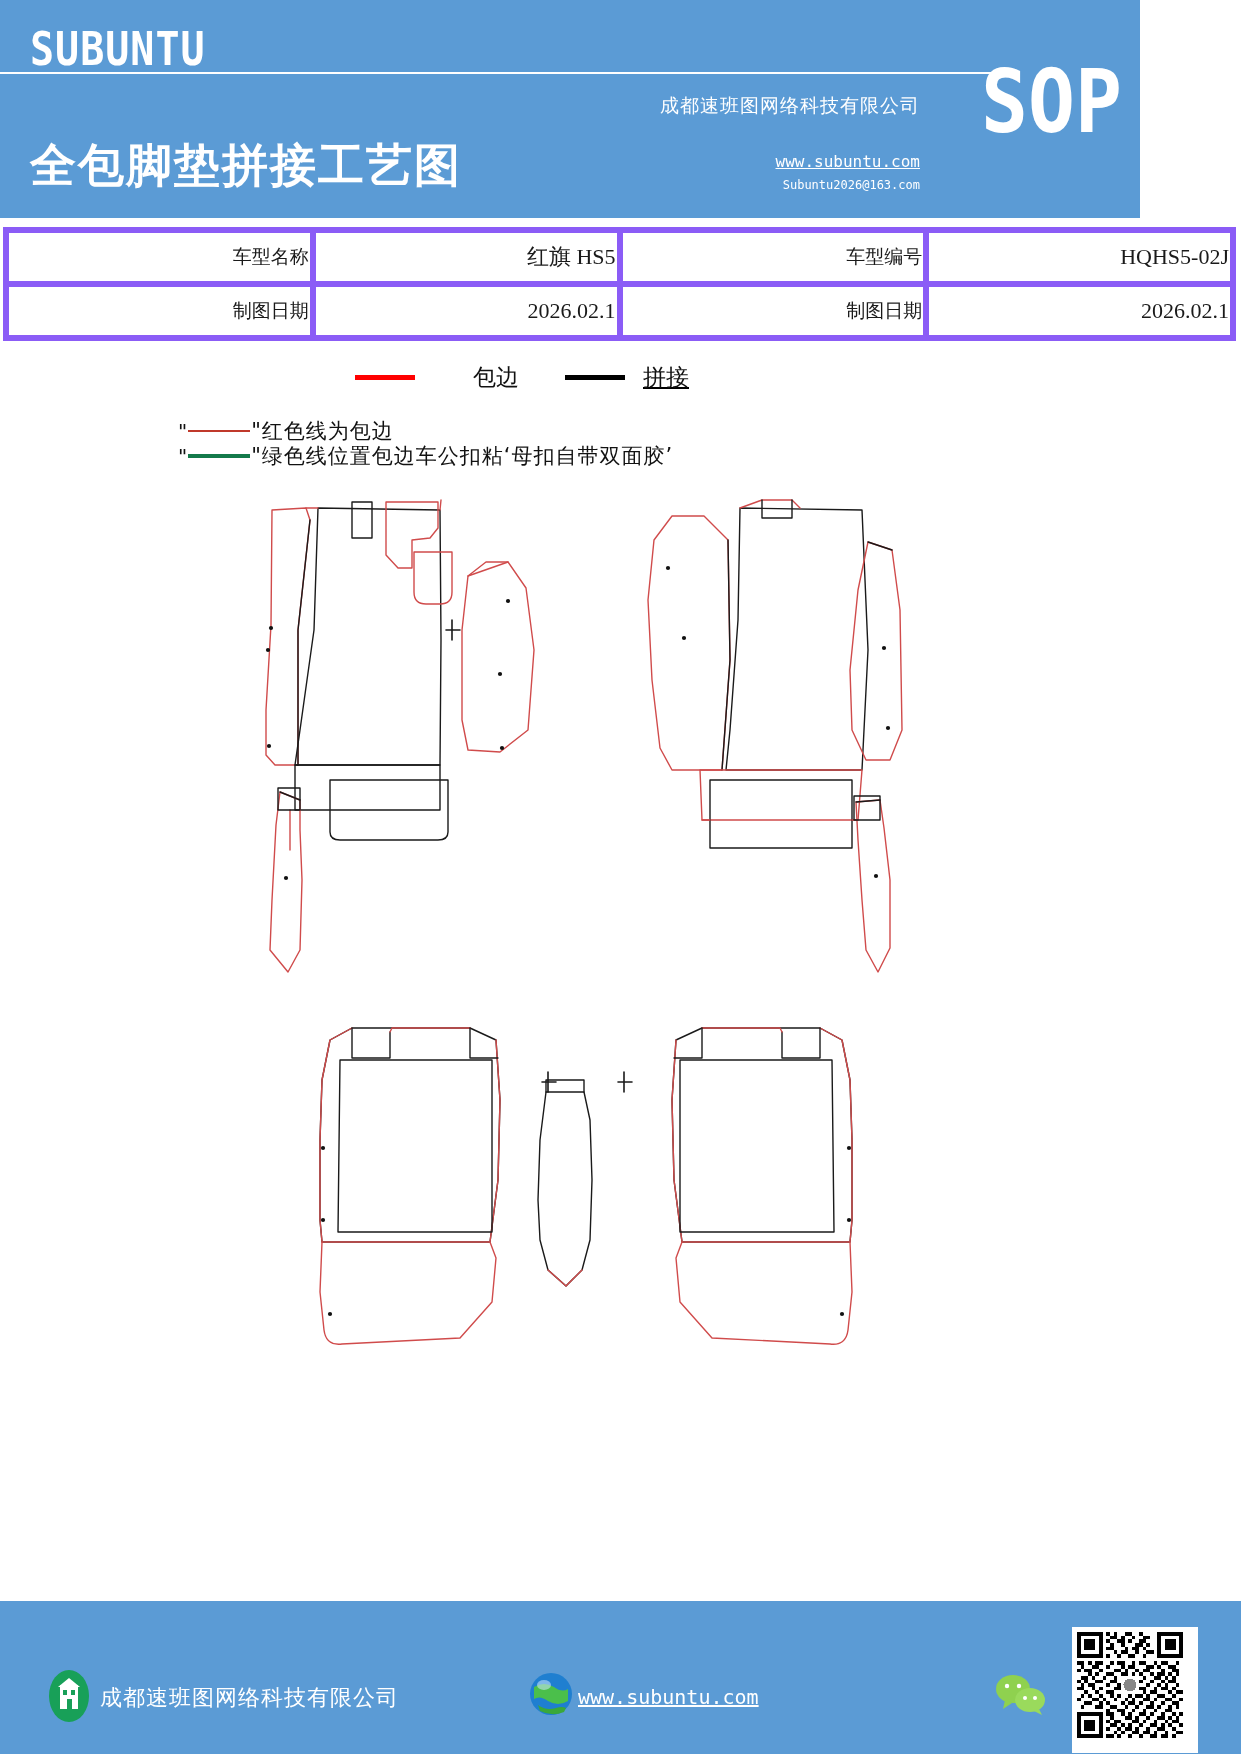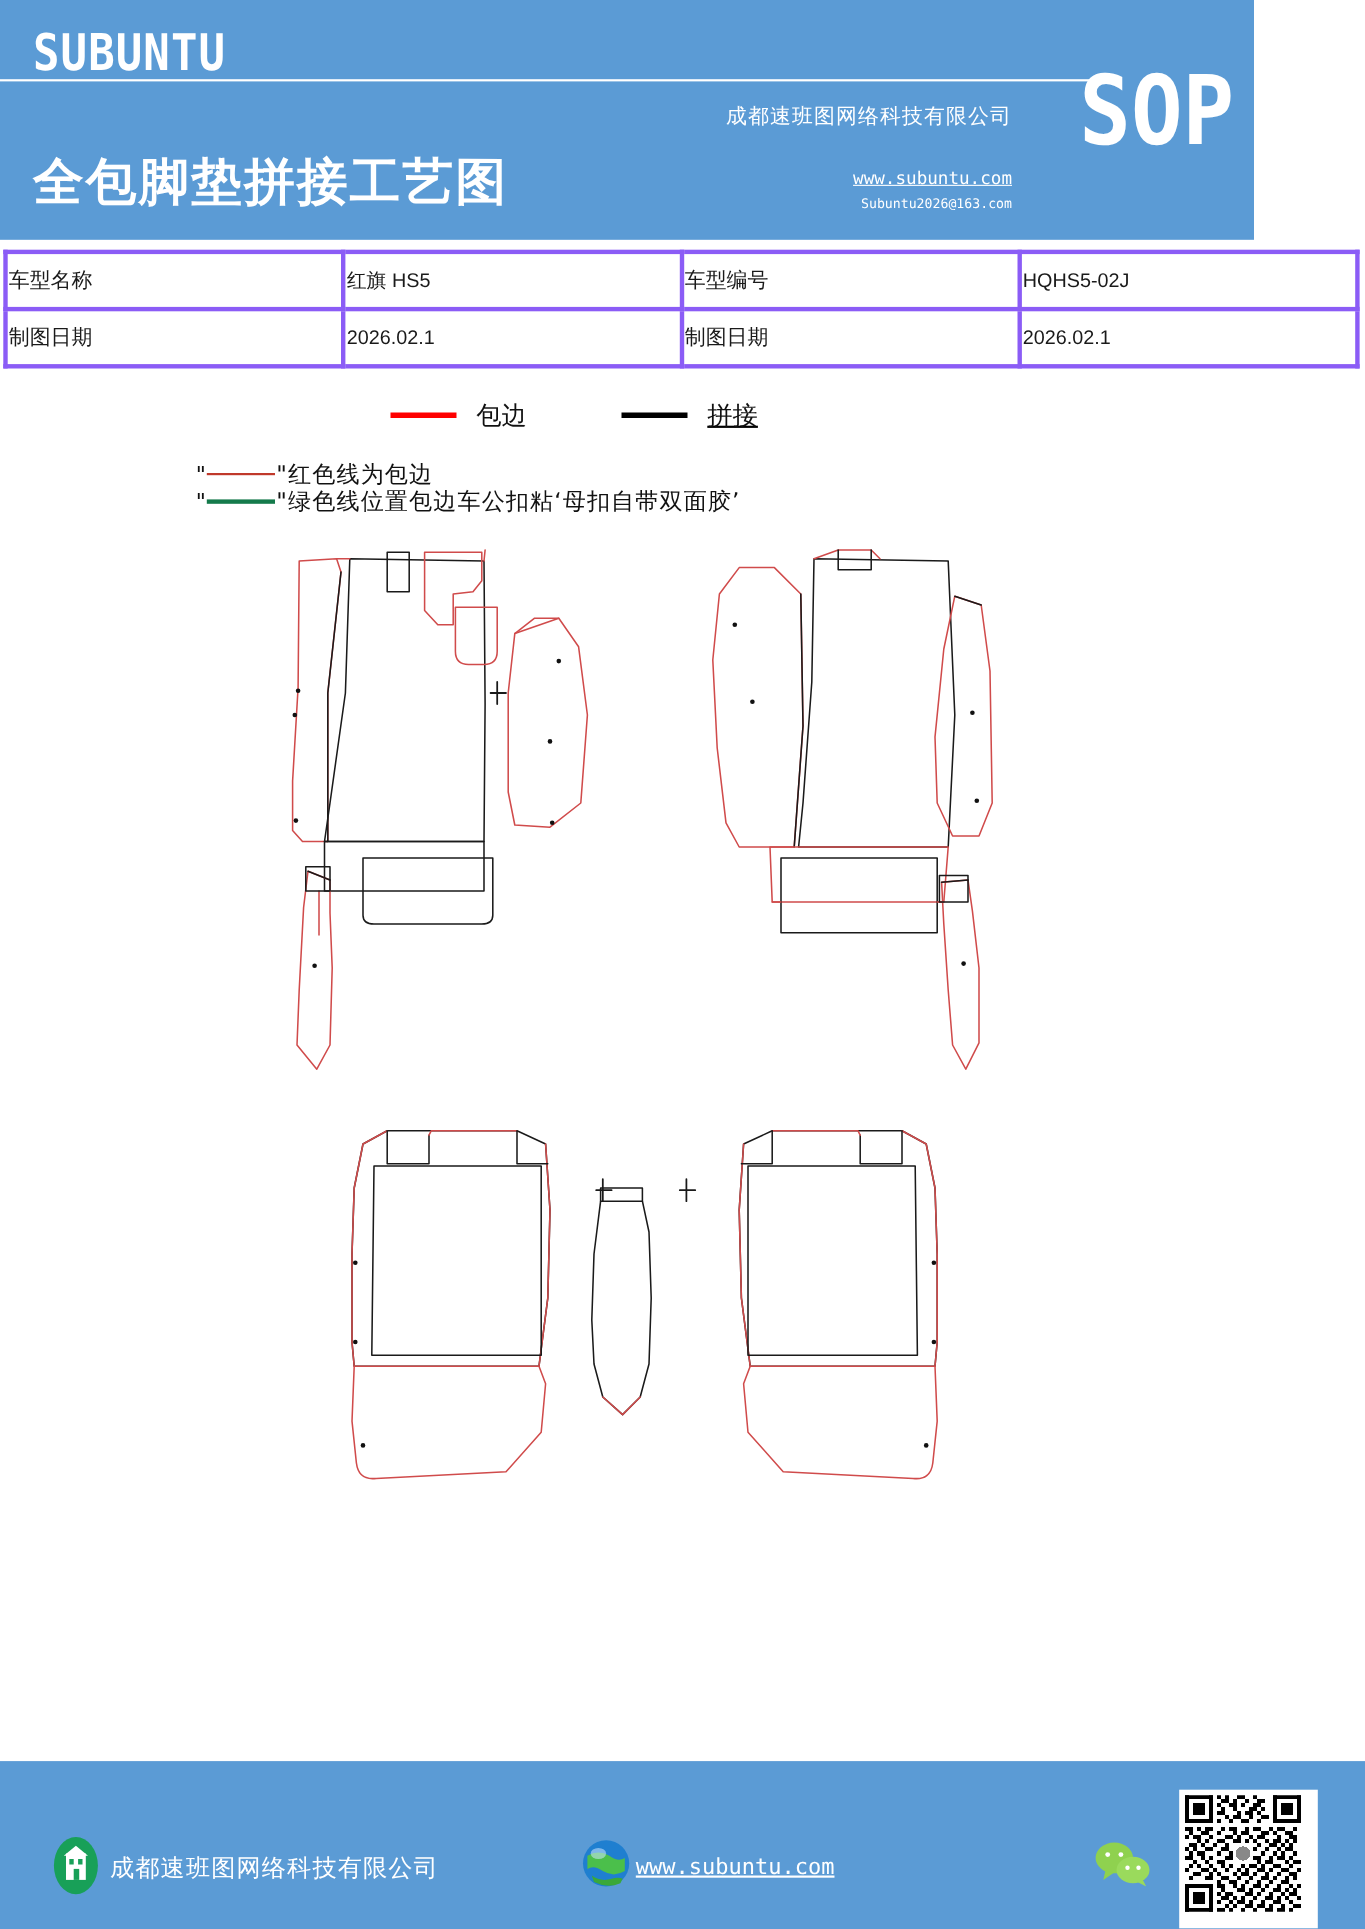--- a/index.html
+++ b/index.html
@@ -47,34 +47,34 @@
     position:absolute;left:600px;top:178px;width:320px;text-align:right;
     color:#ffffff;font-size:12px;
     font-family:"DejaVu Sans Mono","Liberation Mono",monospace;
   }
   
   .info-table{
     position:absolute;left:3px;top:227px;width:1233px;
     border-collapse:collapse;table-layout:fixed;
   }
   .info-table td{
-    border:4px solid #8b5cf6;height:46px;text-align:left;vertical-align:middle;
+    border:6px solid #8b5cf6;height:46px;text-align:right;vertical-align:middle;
     font-size:19px;color:#1a1a1a;
     font-family:"DejaVu Serif","Liberation Serif",serif;
   }
   .info-table td.val{
-    font-family:Liberation Sans, sans-serif;font-size:18px;
+    font-family:Liberation Serif, serif;font-size:22px;
   }
   
   .legend{position:absolute;left:0;top:358px;width:1241px;height:40px;}
   .legend-item{position:absolute;display:flex;align-items:center;}
   .legend-item .swatch{display:inline-block;width:60px;height:5px;margin-right:18px;}
   .legend-item .lab{font-size:23px;color:#111;
     font-family:"DejaVu Serif","Liberation Serif",serif;}
-  #legend-bianbian{left:355px;top:4px;}
+  #legend-bianbian{left:355px;top:4px;gap:40px;}
   #legend-pinjie{left:565px;top:4px;text-decoration:underline;}
   
   .notes{position:absolute;left:178px;top:418px;width:900px;}
   .note-row{display:flex;align-items:center;height:25px;white-space:nowrap;}
   .note-row .q{font-size:20px;color:#111;font-family:"DejaVu Sans","Liberation Sans",sans-serif;}
   .note-row .dash{display:inline-block;width:62px;height:2px;margin:0 1px;}
   .note-row .dash.thick{height:4px;}
   .note-row .txt{font-size:21px;color:#111;letter-spacing:1px;
     font-family:"DejaVu Sans","Liberation Sans",sans-serif;}
   

